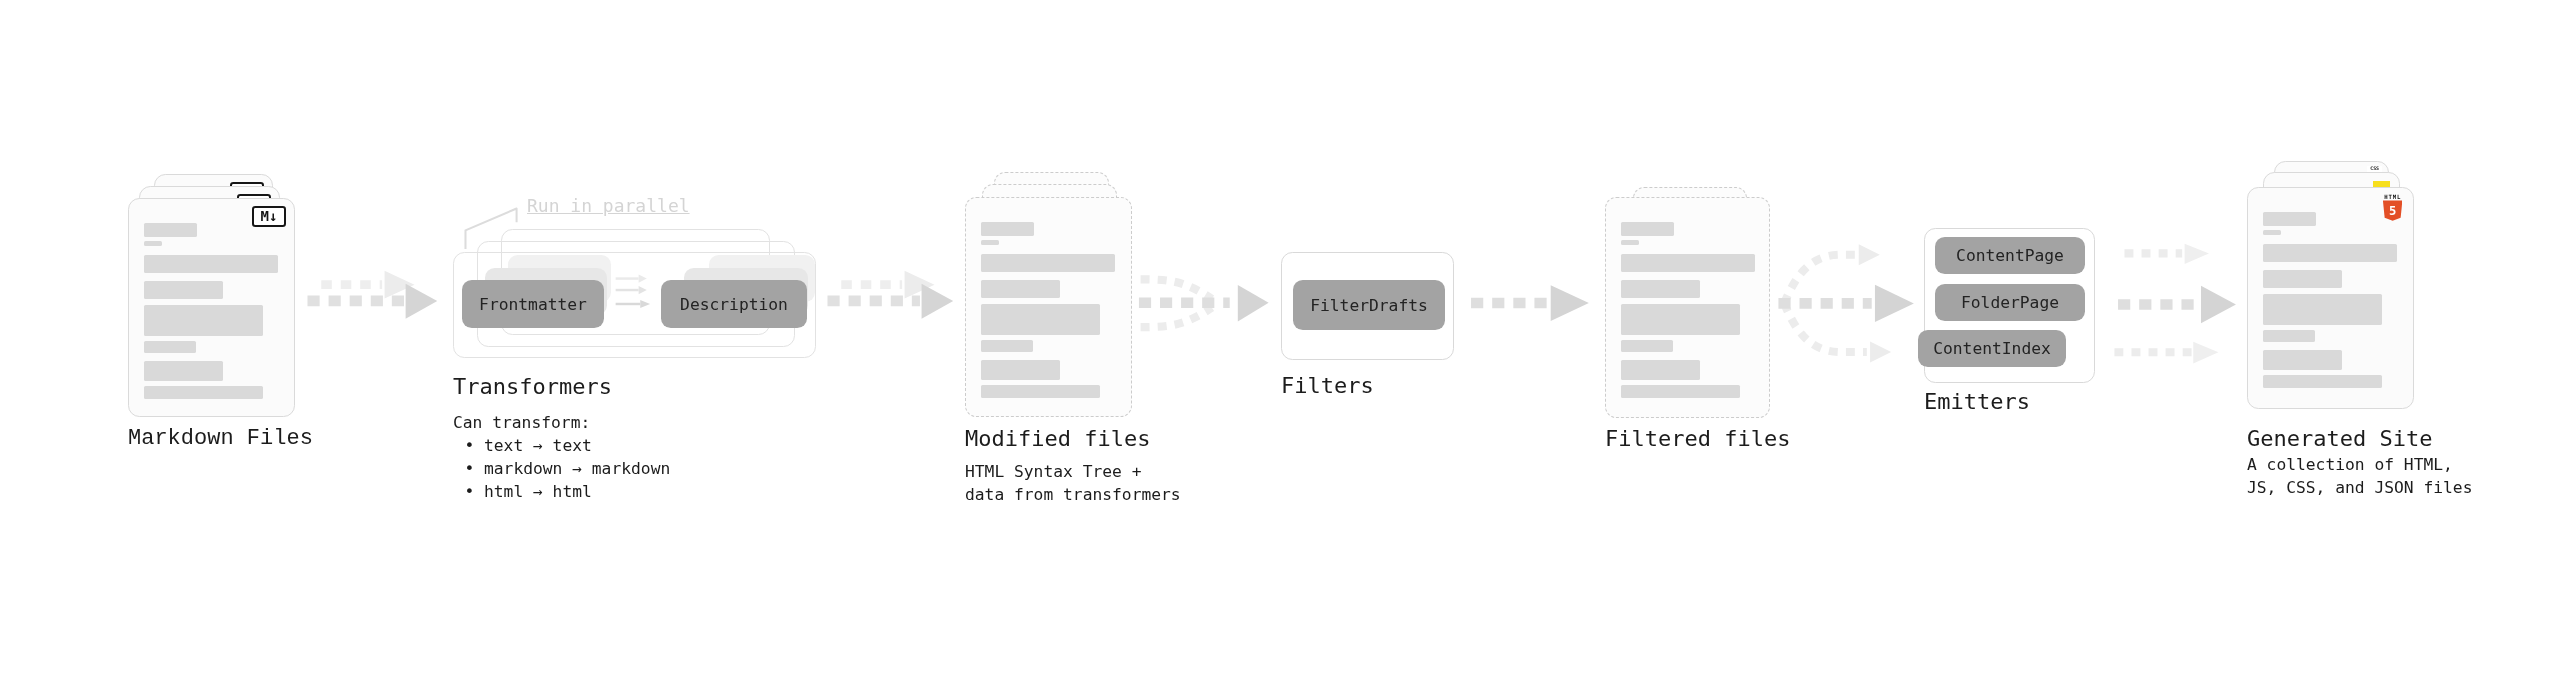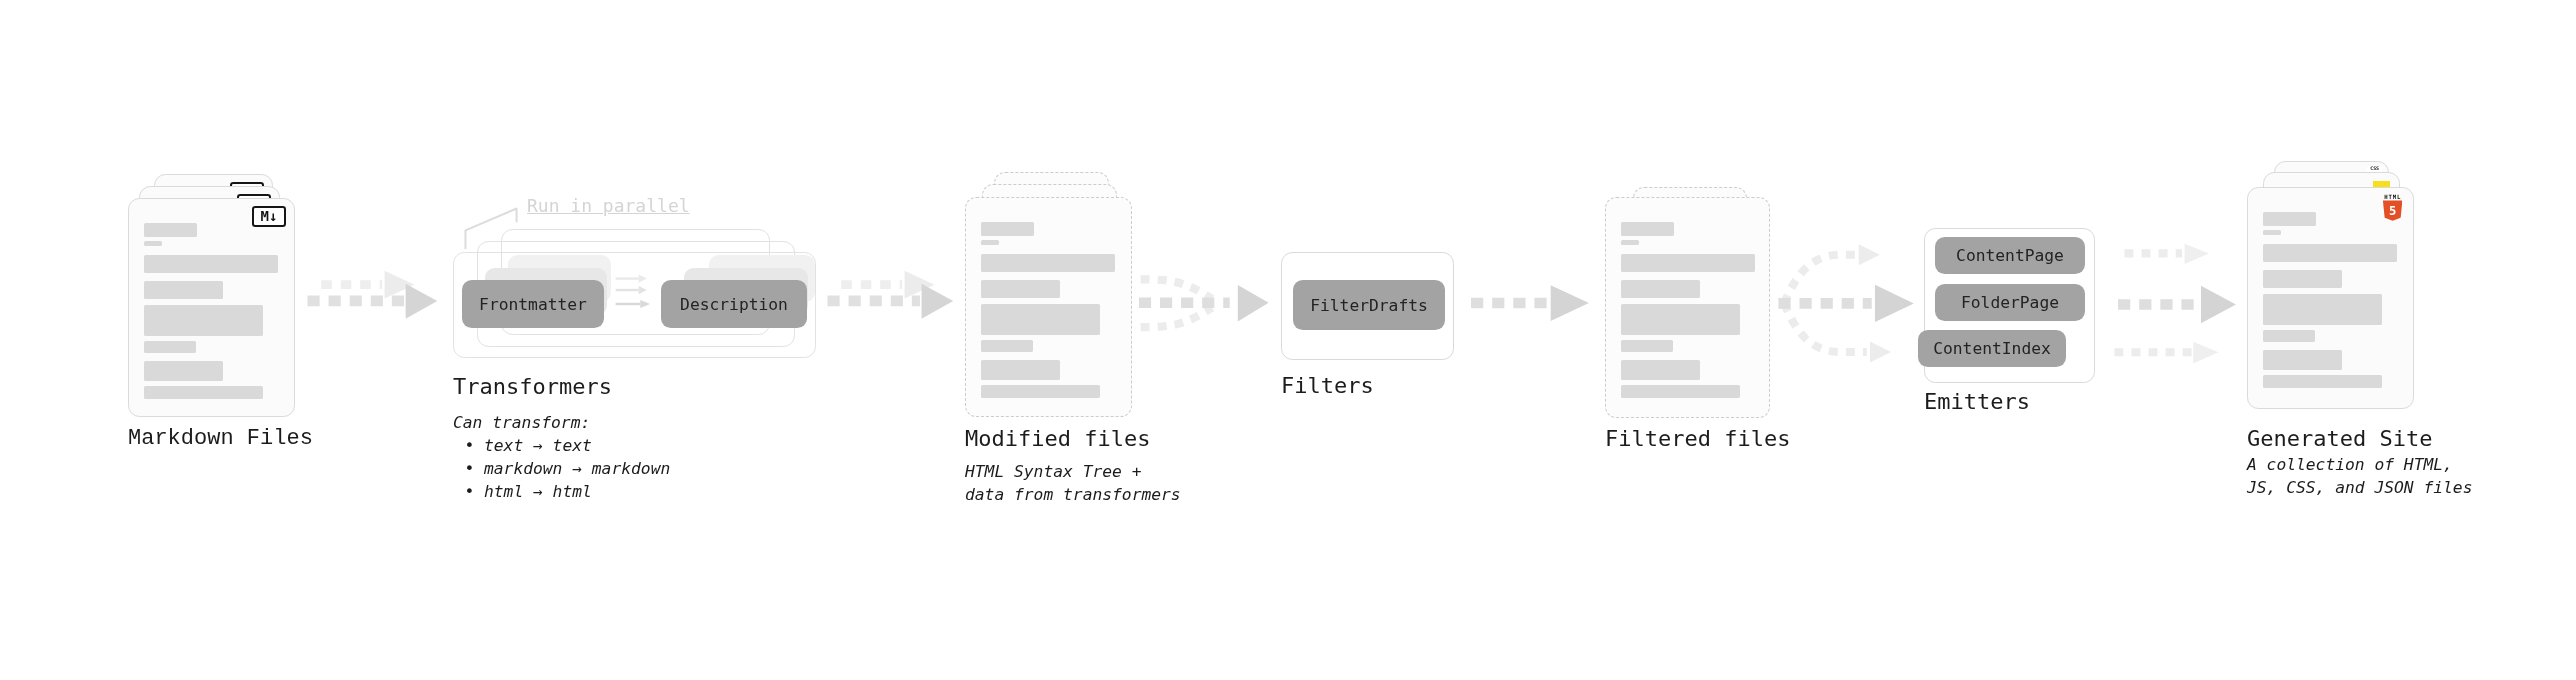--- a/index.html
+++ b/index.html
@@ -20,21 +20,21 @@
   .b6{width:52px;height:12.2px;margin-bottom:8.1px;}
   .b7{width:79px;height:19.5px;margin-bottom:5.7px;}
   .b8{width:119px;height:12.2px;}
 
   .md-badge { position:absolute; top:7.3px; right:8.1px; width:34px; height:20.3px;
               background:#ffffff; border:2px solid #161616; border-radius:3.3px;
               font-weight:bold; font-size:14px; line-height:16.3px; text-align:center; color:#161616; }
 
   
   .title { position:absolute; font-size:22px; color:#1c1c1c; white-space:nowrap; }
-  .desc  { position:absolute; font-size:16.3px; line-height:23px; color:#1c1c1c; white-space:nowrap;font-style:italic; }
+  .desc  { position:absolute; font-size:16.3px; line-height:23px; color:#1c1c1c; white-space:nowrap; }
   .desc .indent { padding-left:11.4px; }
   .note  { position:absolute; font-size:18px; color:#d4d4d4; white-space:nowrap;text-decoration:underline; }
 
   
   .pill { position:absolute; background:#a3a3a3; border-radius:9.8px; color:#232323;
           font-size:16.3px; display:flex; align-items:center; justify-content:center; }
   .ghost { position:absolute; border-radius:9.8px; }
   .outline-box { position:absolute; border:1.6px solid #e2e2e2; border-radius:11.4px; background:transparent; }
   .panel { position:absolute; border:1.6px solid #d9d9d9; border-radius:11.4px; background:#ffffff; }
 

